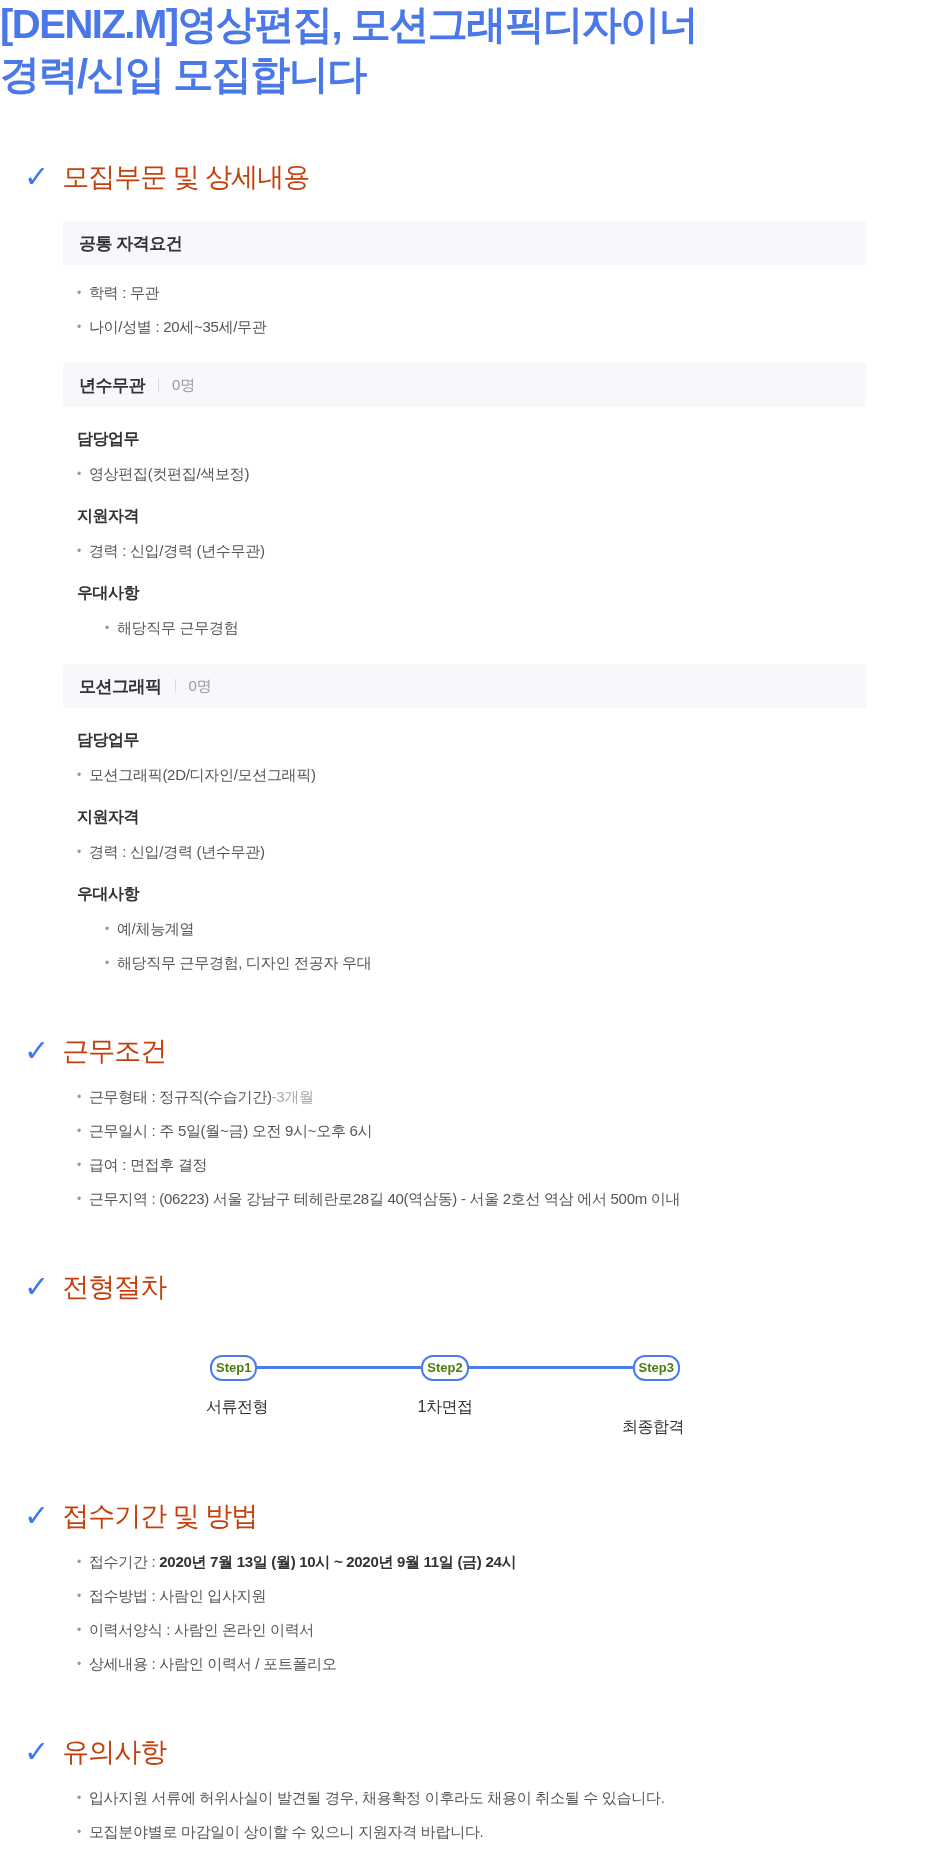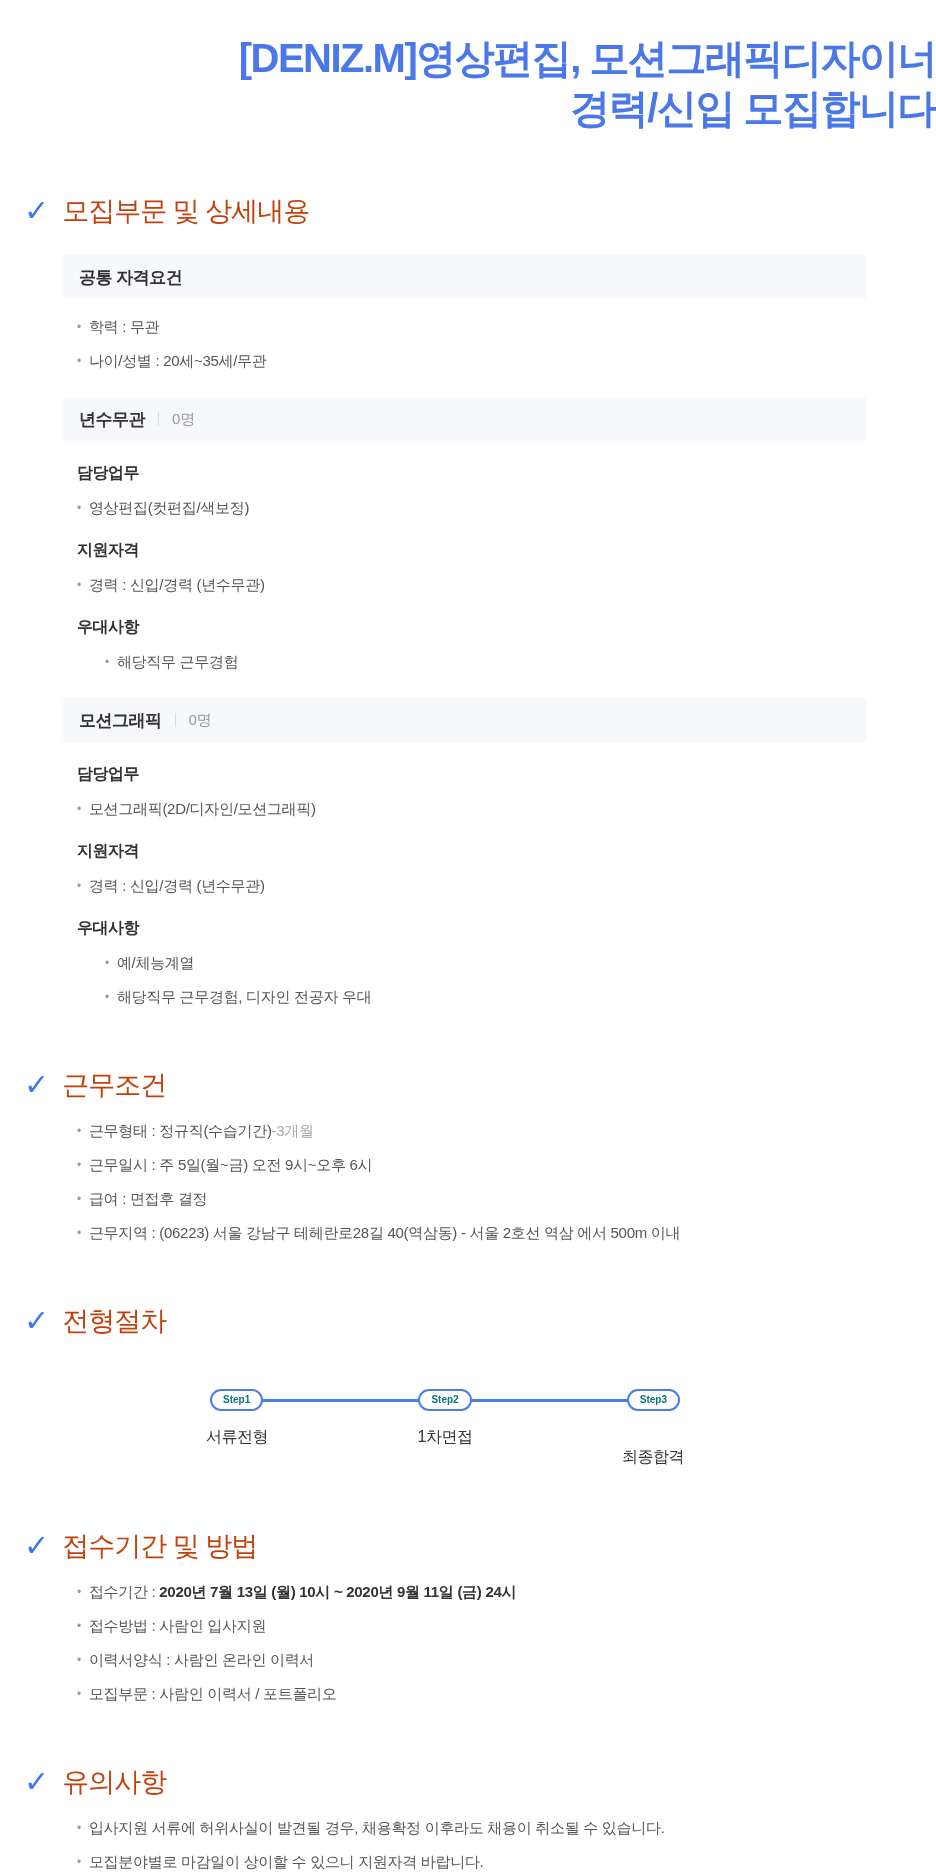--- a/index.html
+++ b/index.html
@@ -6,21 +6,21 @@
   html,body { background:#fff; }
   body {
     width:936px; height:1872px; overflow:hidden; margin:0 auto;
     font-family:"Liberation Sans","DejaVu Sans",sans-serif;
     color:#555;
   }
   .page { width:936px; }
 
   
   .title {
-    margin-top:34px; text-align:right;
+    text-align:left;
     font-size:40px; font-weight:700; line-height:1.24;
     color:#4a78e8; letter-spacing:-1.5px;
   }
 
   
   .section { margin-top:60px; padding:0 70px 0 24px; }
   .sec-head { display:flex; align-items:center; }
   .check { font-size:30px; font-weight:700; color:#3f77f2; margin-right:13px; line-height:1; }
   .sec-title { font-size:27px; font-weight:400; color:#c2410c; letter-spacing:-1px; }
   .sec-body { margin-left:39px; margin-top:6px; }
@@ -44,23 +44,23 @@
   .muted { color:#aaa; }
   .bold-part { color:#333; font-weight:700; }
 
   .grp-title { font-size:16px; font-weight:700; color:#333; margin:22px 0 0 14px; letter-spacing:-0.5px; }
   .grp-title + ul.bullets { margin-top:14px; }
 
   
   .steps { width:470px; margin:50px auto 0; }
   .steps-row { display:flex; align-items:center; }
   .step-pill {
-    border:2px solid #4a7de8; color:#0f766e; background:#fff;
-    border-radius:12px; font-size:10px; font-weight:700;
-    padding:3px 11px; line-height:1.2; white-space:nowrap; z-index:1;
+    border:2px solid #4a7de8; color:#4d7c0f; background:#fff;
+    border-radius:12px; font-size:13px; font-weight:700;
+    padding:3px 4px; line-height:1.2; white-space:nowrap; z-index:1;
   }
   .step-line { flex:1; height:3px; background:#4a7de8; margin:0 -3px; }
   .steps-labels { display:flex; justify-content:space-between; margin-top:16px; }
   .steps-labels span { width:110px; text-align:center; font-size:16px; color:#333; letter-spacing:-0.5px; }
   .steps-labels span:first-child { margin-left:-28px; }
   .steps-labels span:last-child { margin-right:-28px;margin-top:20px; }
 </style>
 </head>
 <body>
 
@@ -214,21 +214,21 @@
         <li>
             <span class="blt"></span>
             <span class="txt">접수방법 : 사람인 입사지원</span>
           </li>
         <li>
             <span class="blt"></span>
             <span class="txt">이력서양식 : 사람인 온라인 이력서</span>
           </li>
         <li>
             <span class="blt"></span>
-            <span class="txt">모집부문 : 사람인 이력서 / 포트폴리오</span>
+            <span class="txt">상세내용 : 사람인 이력서 / 포트폴리오</span>
           </li>
       </ul>
     </div>
   </section>
 
   <section class="section">
     <div class="sec-head">
       <span class="check">✓</span>
       <span class="sec-title">유의사항</span>
     </div>

